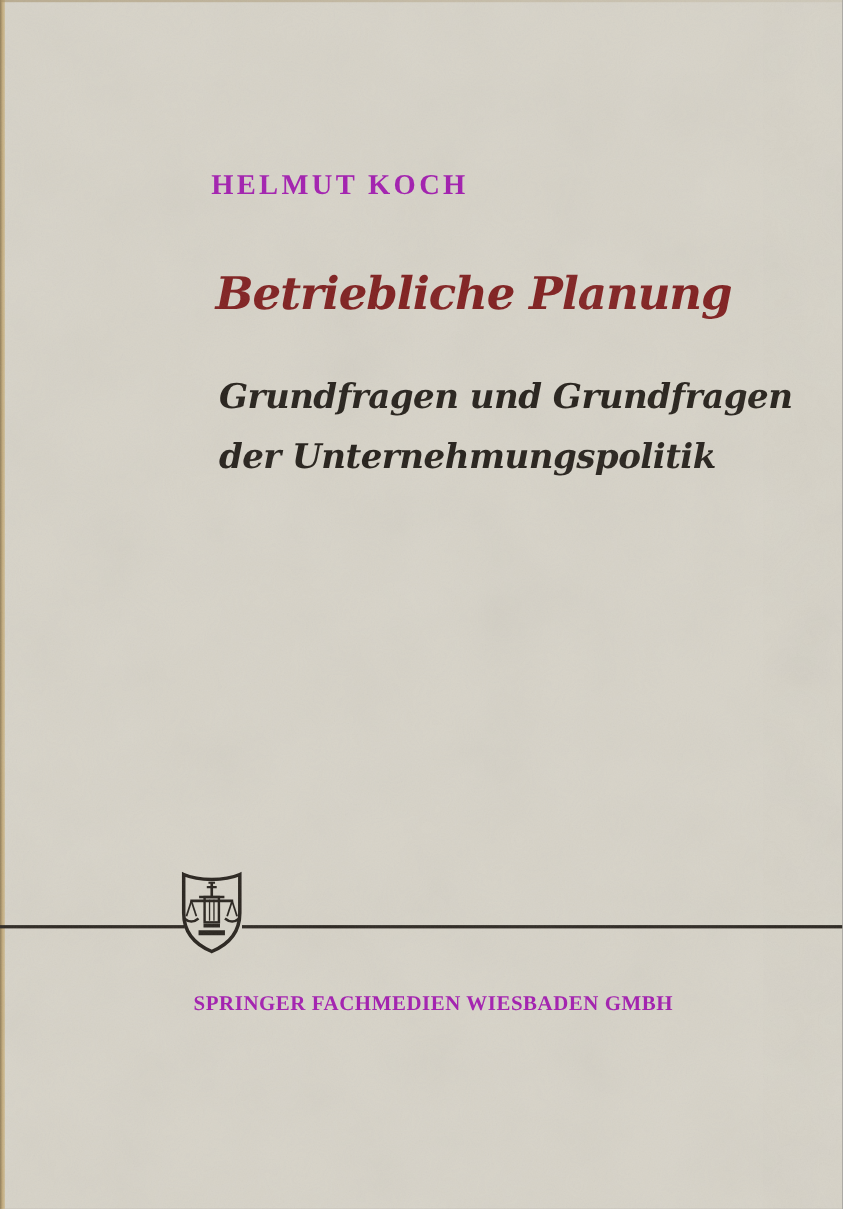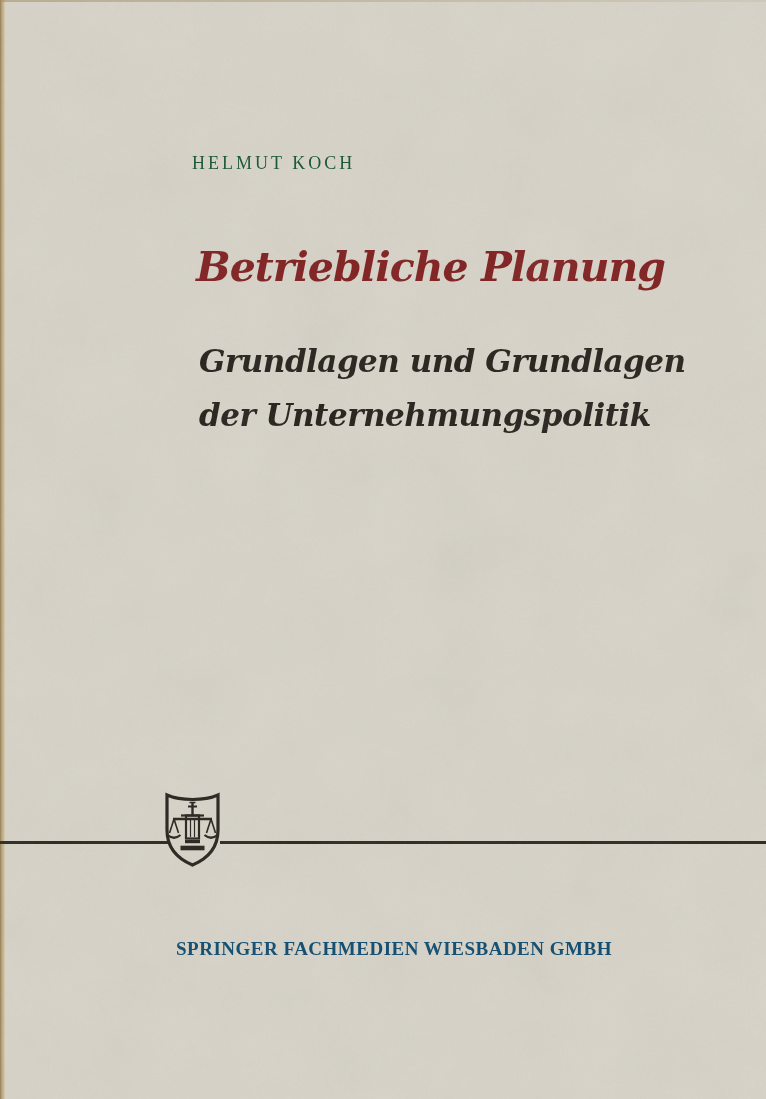--- a/index.html
+++ b/index.html
@@ -35,24 +35,24 @@
   .noise {
     position: absolute;
     left: 0; top: 0;
     z-index: 9;
     pointer-events: none;
   }
   .author {
     position: absolute;
     left: 192px;
     top: 153px;
-    font-size: 18px;
-    font-weight: normal;
+    font-size: 26px;
+    font-weight: bold;
     letter-spacing: 3px;
-    color: #14532d;
+    color: #a21caf;
     white-space: nowrap;
     z-index: 3;
   }
   .title {
     position: absolute;
     left: 196px;
     top: 243px;
     margin: 0;
     font-family: "DejaVu Serif", serif;
     font-style: italic;
@@ -93,40 +93,39 @@
     z-index: 4;
   }
   #logo * { stroke: #27221c; }
   .publisher {
     position: absolute;
     left: 176px;
     top: 902px;
     font-size: 19px;
     font-weight: bold;
     letter-spacing: 0.5px;
-    color: #0c4a6e;
+    color: #a21caf;
     white-space: nowrap;
     z-index: 3;
-    margin-top: 36px;
   }
 </style>
 </head>
 <body>
 
 <div id="page">
 
   <div id="edge-left"></div>
   <div id="edge-top"></div>
 
   <div class="author">HELMUT KOCH</div>
 
   <h1 class="title">Betriebliche Planung</h1>
 
   <div class="subtitle">
-    <div>Grundlagen und Grundlagen</div>
+    <div>Grundfragen und Grundfragen</div>
     <div>der Unternehmungspolitik</div>
   </div>
 
   <div id="rule-left" class="rule"></div>
   <div id="rule-right" class="rule"></div>
 
   <svg id="logo" width="59" height="76" viewBox="0 0 59 76" fill="none">
 
     <path d="M4,3 C12,6.5 21,7.5 29.5,7.5 C38,7.5 47,6.5 55,3
              L55,38 C55,55 45,66.5 29.5,73 C14,66.5 4,55 4,38 Z" stroke-width="3.2" fill="none"></path>

